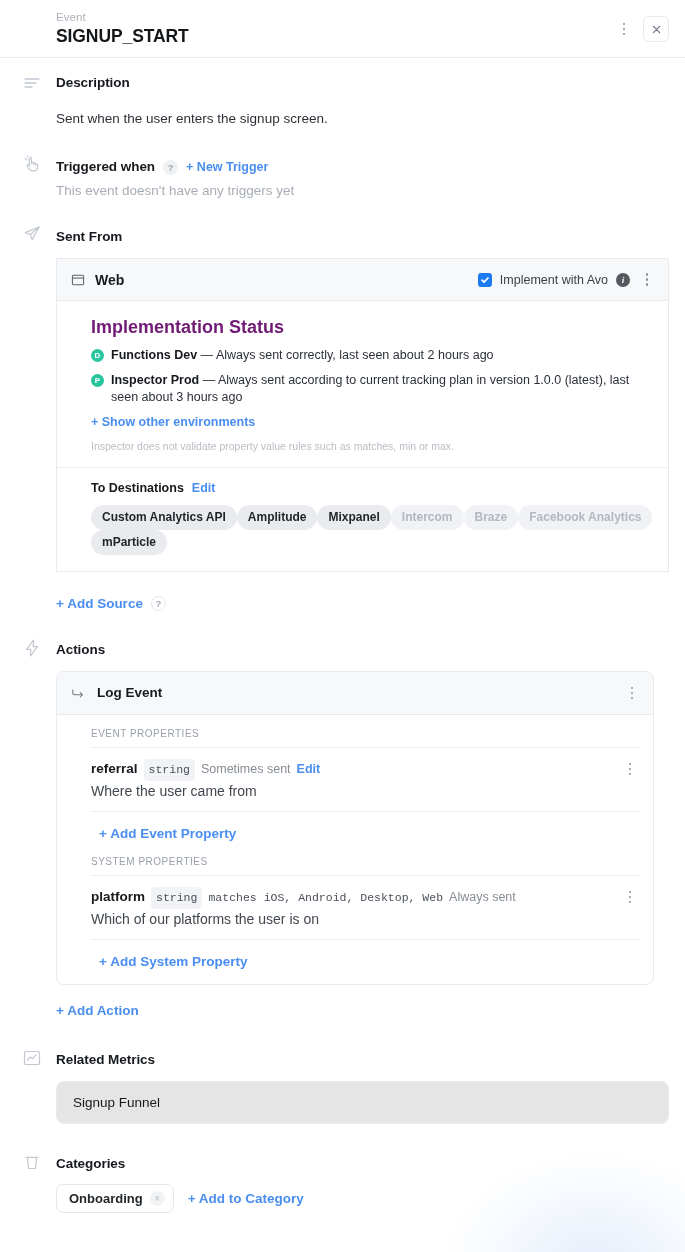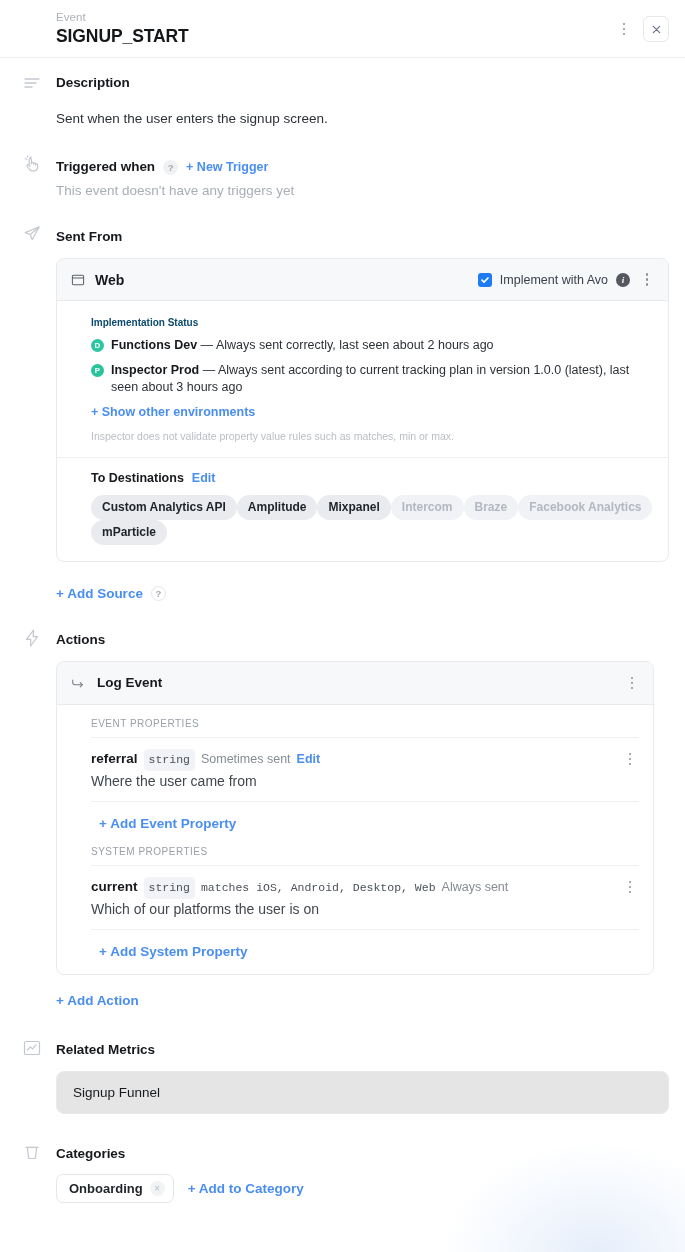--- a/index.html
+++ b/index.html
@@ -118,21 +118,21 @@
     align-items: center;
     justify-content: center;
     cursor: pointer;
     font-weight: 700;
   }
   .help-badge.outline { background: #fff; border: 1px solid #e3e6ea; }
 
   
   .card {
     border: 1px solid #e8eaed;
-    border-radius: 8px;
+    border-radius: 0;
     background: #fff;
     overflow: hidden;
   }
   .card-head {
     background: #f7f8fa;
     border-bottom: 1px solid #e8eaed;
     height: 42px;
     display: flex;
     align-items: center;
     padding: 0 12px 0 14px;
@@ -166,23 +166,23 @@
     color: #fff;
     font-size: 9px;
     font-weight: 700;
     font-style: italic;
     display: inline-flex; align-items: center; justify-content: center;
     font-family: "Liberation Serif", serif;
     cursor: pointer;
   }
   .card-body { padding: 16px 14px 0 34px; }
   .sub-title {
-    font-size: 10px;
-    font-weight: 700;
-    color: #0c4a6e;
+    font-size: 18px;
+    font-weight: 700;
+    color: #701a75;
     margin-bottom: 9px;
   }
   .status-row {
     display: flex;
     gap: 7px;
     align-items: flex-start;
     font-size: 12.5px;
     line-height: 17px;
     color: #2c3138;
     margin-bottom: 8px;
@@ -497,21 +497,21 @@
 
       <div class="add-prop">
         <span class="link link-lg">+ Add Event Property</span>
       </div>
 
       <div class="props-label" style="padding-top:0;">SYSTEM PROPERTIES</div>
 
       <div class="prop-row">
         <span class="prop-main">
           <span class="prop-line1">
-            <span class="prop-name">current</span>
+            <span class="prop-name">platform</span>
             <span class="mono-pill">string</span>
             <span class="mono-plain">matches iOS, Android, Desktop, Web</span>
             <span class="prop-meta">Always sent</span>
           </span>
           <span class="prop-desc" style="display:block;">Which of our platforms the user is on</span>
         </span>
         <span class="prop-kebab kebab">
             <i></i>
             <i></i>
             <i></i>

